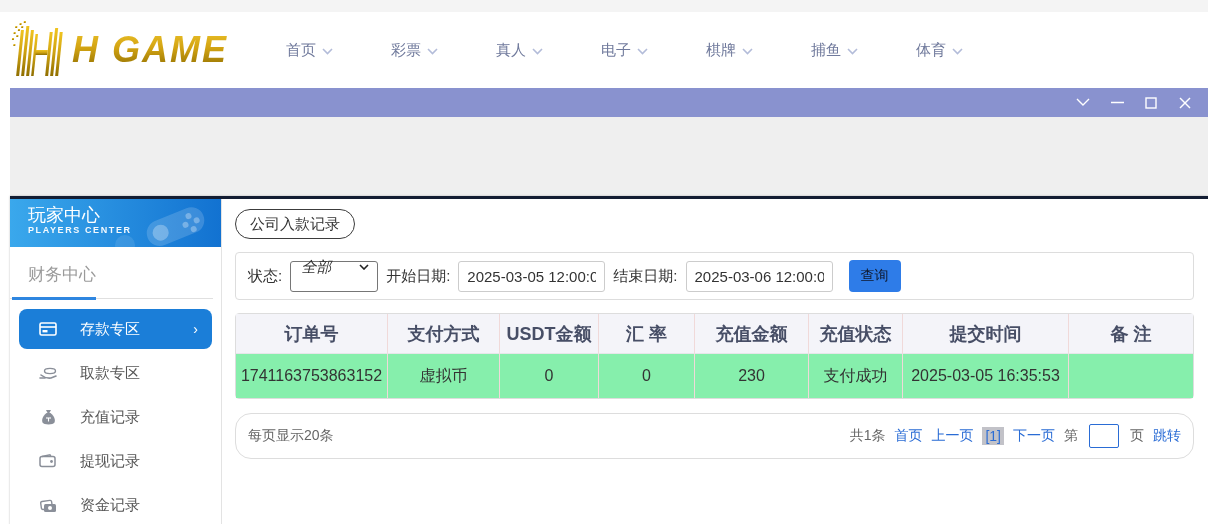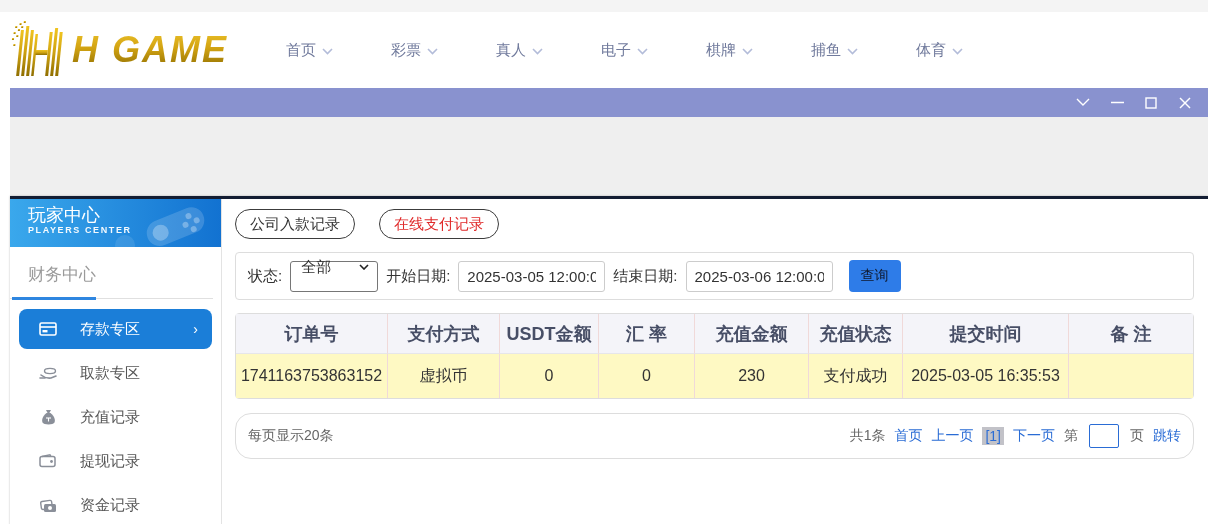--- a/index.html
+++ b/index.html
@@ -51,32 +51,32 @@
   .content { flex:1; padding:10px 14px 0 13px; overflow:hidden; }
   .tabs { display:flex; gap:24px; }
   .tab-pill { height:30px; padding:0 14px; border:1px solid #3c3c3c; border-radius:16px;
     background:#fff; display:flex; align-items:center; font-size:15px; cursor:pointer; }
   .tab-pill.t0 { color:#333; }
   .tab-pill.t1 { color:#e02a2a; }
 
   .filter-bar { margin-top:13px; border:1px solid #ddd; border-radius:4px; height:48px;
     display:flex; align-items:center; padding:0 12px; gap:8px; font-size:15px; color:#333; }
   .select-box { width:88px; height:31px; border:1px solid #767676; border-radius:3px; background:#fff;
-    display:flex; align-items:center; justify-content:space-between; padding:0 8px 18px 10px; cursor:pointer; }
+    display:flex; align-items:center; justify-content:space-between; padding:0 8px 18px 10px; cursor:pointer;font-style:italic; }
   .date-input { width:147px; height:31px; border:1px solid #ccc; border-radius:3px; font-size:15px;
     color:#333; padding:0 8px; font-family:"Liberation Sans","DejaVu Sans",sans-serif; }
   .query-btn { width:52px; height:32px; margin-left:8px; background:#2e7ce8; color:#0f172a; border:none;
     border-radius:4px; font-size:14px; cursor:pointer; font-family:inherit; }
 
   table.records { margin-top:13px; width:100%; border-collapse:separate; border-spacing:0;
     border:1px solid #ddd; border-radius:4px; table-layout:fixed; }
   table.records th { height:40px; background:#f4f4f9; font-size:18px; color:#474e66; font-weight:700;
     border-right:1px solid #f0d9d9; border-bottom:1px solid #e6e6ea; }
   table.records th:last-child { border-right:none; }
-  table.records td { height:44px; background:#fef9c3; font-size:16px; color:#333; text-align:center;
+  table.records td { height:44px; background:#86efac; font-size:16px; color:#333; text-align:center;
     border-right:1px solid #f0d9d9; white-space:nowrap; overflow:hidden; }
   table.records td:last-child { border-right:none; }
 
   .pager-bar { margin-top:14px; border:1px solid #ddd; border-radius:16px; height:46px;
     display:flex; align-items:center; justify-content:space-between; padding:0 12px; font-size:14px; color:#666; }
   .pager-right { display:flex; align-items:center; gap:9px; }
   .pg-link { color:#2a6cd5; cursor:pointer; }
   .pg-current { color:#2a6cd5; background:#c2c2c8; padding:1px 3px; }
   .jump-input { width:30px; height:24px; border:1px solid #2a6cd5; border-radius:2px; margin:0 2px; }
 </style>
@@ -262,21 +262,20 @@
               </svg>
           </span>
           <span>资金记录</span>
         </div>
       </nav>
     </aside>
 
     <main class="content">
       <div class="tabs">
         <button class="tab-pill t0">公司入款记录</button>
-        <button class="tab-pill t1">在线支付记录</button>
       </div>
 
       <div class="filter-bar">
         <span>状态:</span>
         <div class="select-box">
           <span>全部</span>
           <svg width="10" height="6" viewBox="0 0 10 6">
               <polyline points="1,1 5,5 9,1" fill="none" stroke="#222" stroke-width="1.6"></polyline>
             </svg>
         </div>

